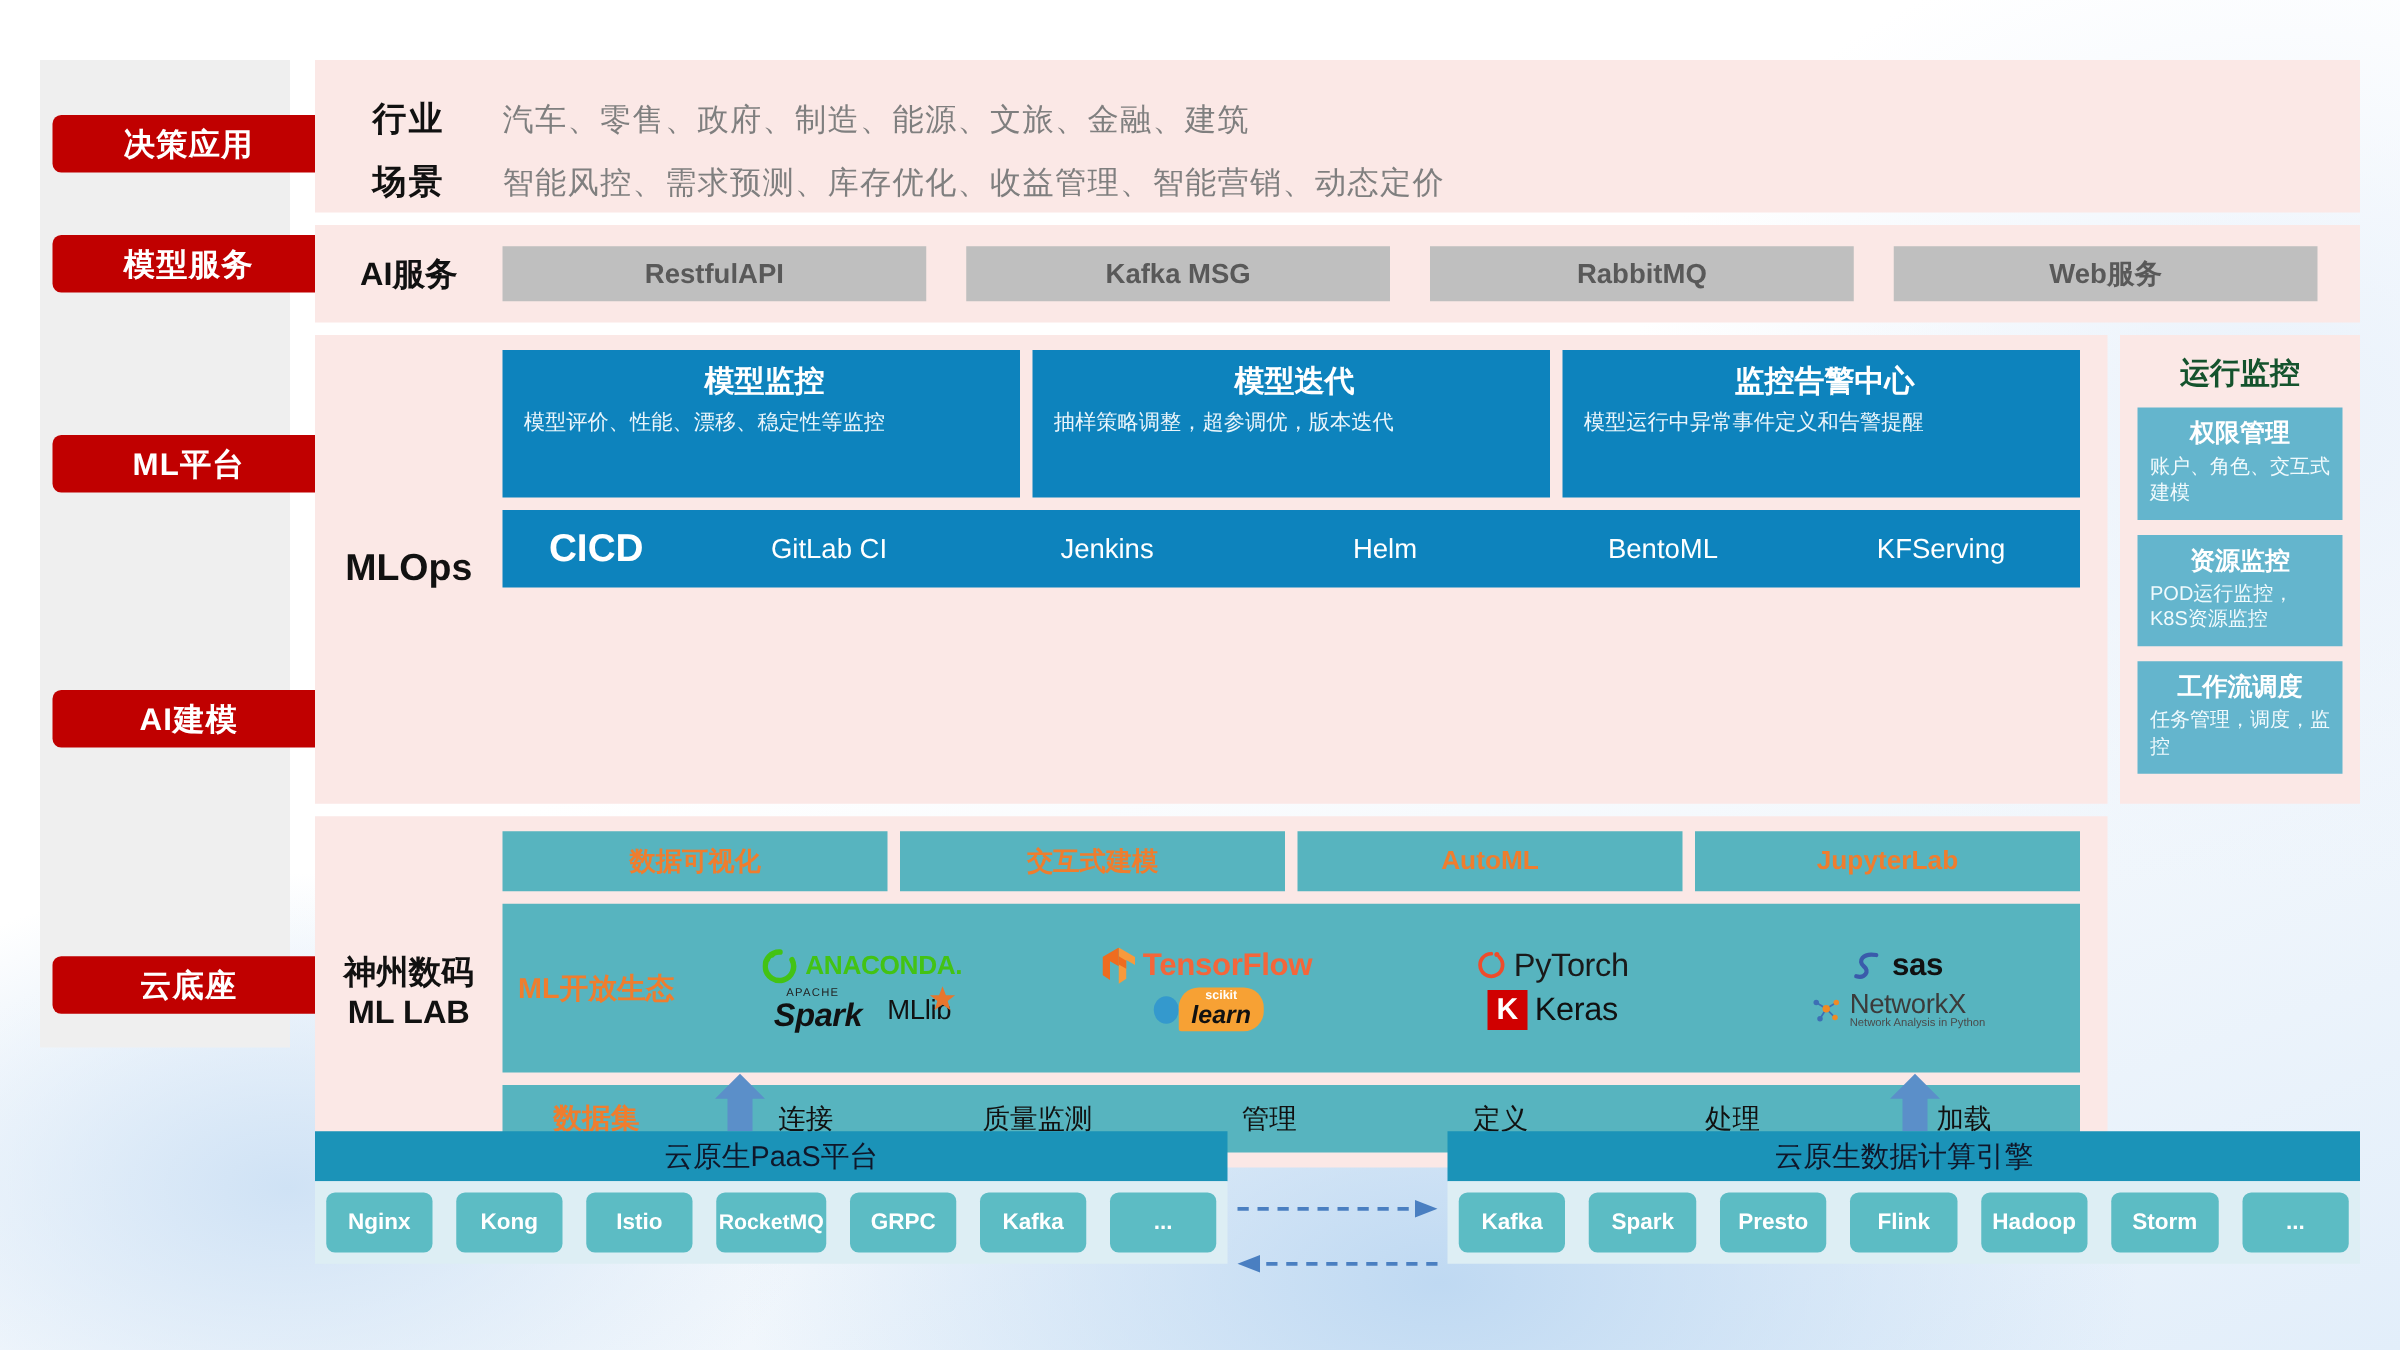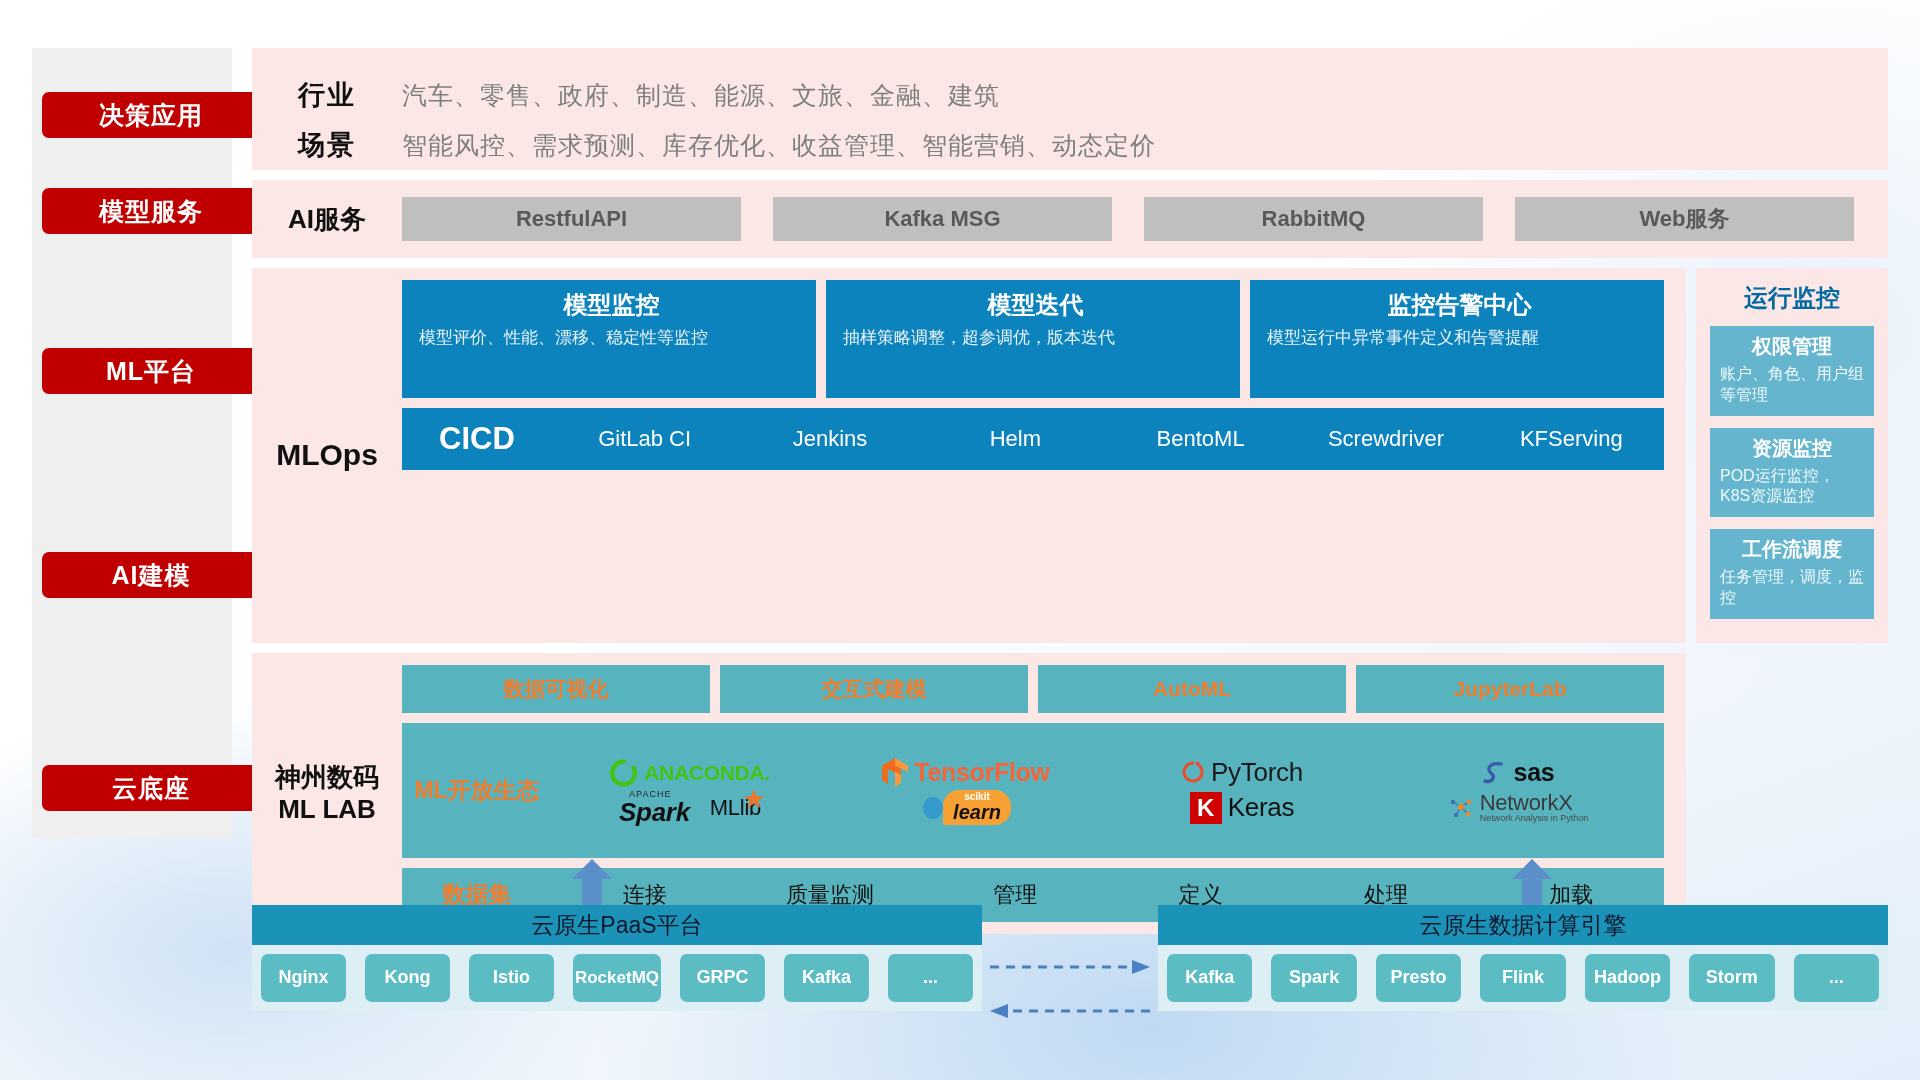--- a/index.html
+++ b/index.html
@@ -86,21 +86,21 @@
     flex:1;font-size:22px;text-align:center;line-height:62px;
     overflow:hidden;text-overflow:clip;
   }
   .cicd .ci.wrap{line-height:33px;padding-top:14px;}
 
   .r3-right{
     width:192px;flex:0 0 192px;background:#fbe8e6;
     padding:10px 14px 12px 14px;box-sizing:border-box;
   }
   .r3-right .rt{
-    text-align:center;font-size:24px;font-weight:bold;color:#0369a1;margin:4px 0 12px;
+    text-align:center;font-size:24px;font-weight:bold;color:#14532d;margin:4px 0 12px;
   }
   .mon-card{
     background:#64b5cd;color:#fff;padding:7px 10px 10px 10px;margin-bottom:12px;
   }
   .mon-card .t{font-size:20px;font-weight:bold;text-align:center;margin-bottom:4px;}
   .mon-card .d{font-size:16px;line-height:1.3;color:#f0fafd;}
 
   
   .r4{display:flex;gap:10px;}
   .r4-left{flex:1;background:#fbe8e6;display:flex;align-items:center;padding:12px 0;}
@@ -230,31 +230,30 @@
               <div class="t">监控告警中心</div>
               <div class="d">模型运行中异常事件定义和告警提醒</div>
             </div>
           </div>
           <div class="cicd">
             <div class="ct">CICD</div>
             <div class="ci">GitLab CI</div>
             <div class="ci wrap" style="width:7em;word-break:break-all;">Jenkins</div>
             <div class="ci">Helm</div>
             <div class="ci wrap" style="width:7em;word-break:break-all;">BentoML</div>
-            <div class="ci wrap" style="width:7.6em;word-break:break-all;">Screwdriver</div>
             <div class="ci wrap" style="width:7.2em;word-break:break-all;">KFServing</div>
           </div>
         </div>
       </div>
 
       <div class="r3-right">
         <div class="rt">运行监控</div>
         <div class="mon-card">
           <div class="t">权限管理</div>
-          <div class="d">账户、角色、用户组等管理</div>
+          <div class="d">账户、角色、交互式建模</div>
         </div>
         <div class="mon-card">
           <div class="t">资源监控</div>
           <div class="d">POD运行监控，K8S资源监控</div>
         </div>
         <div class="mon-card">
           <div class="t">工作流调度</div>
           <div class="d">任务管理，调度，监控</div>
         </div>
       </div>

